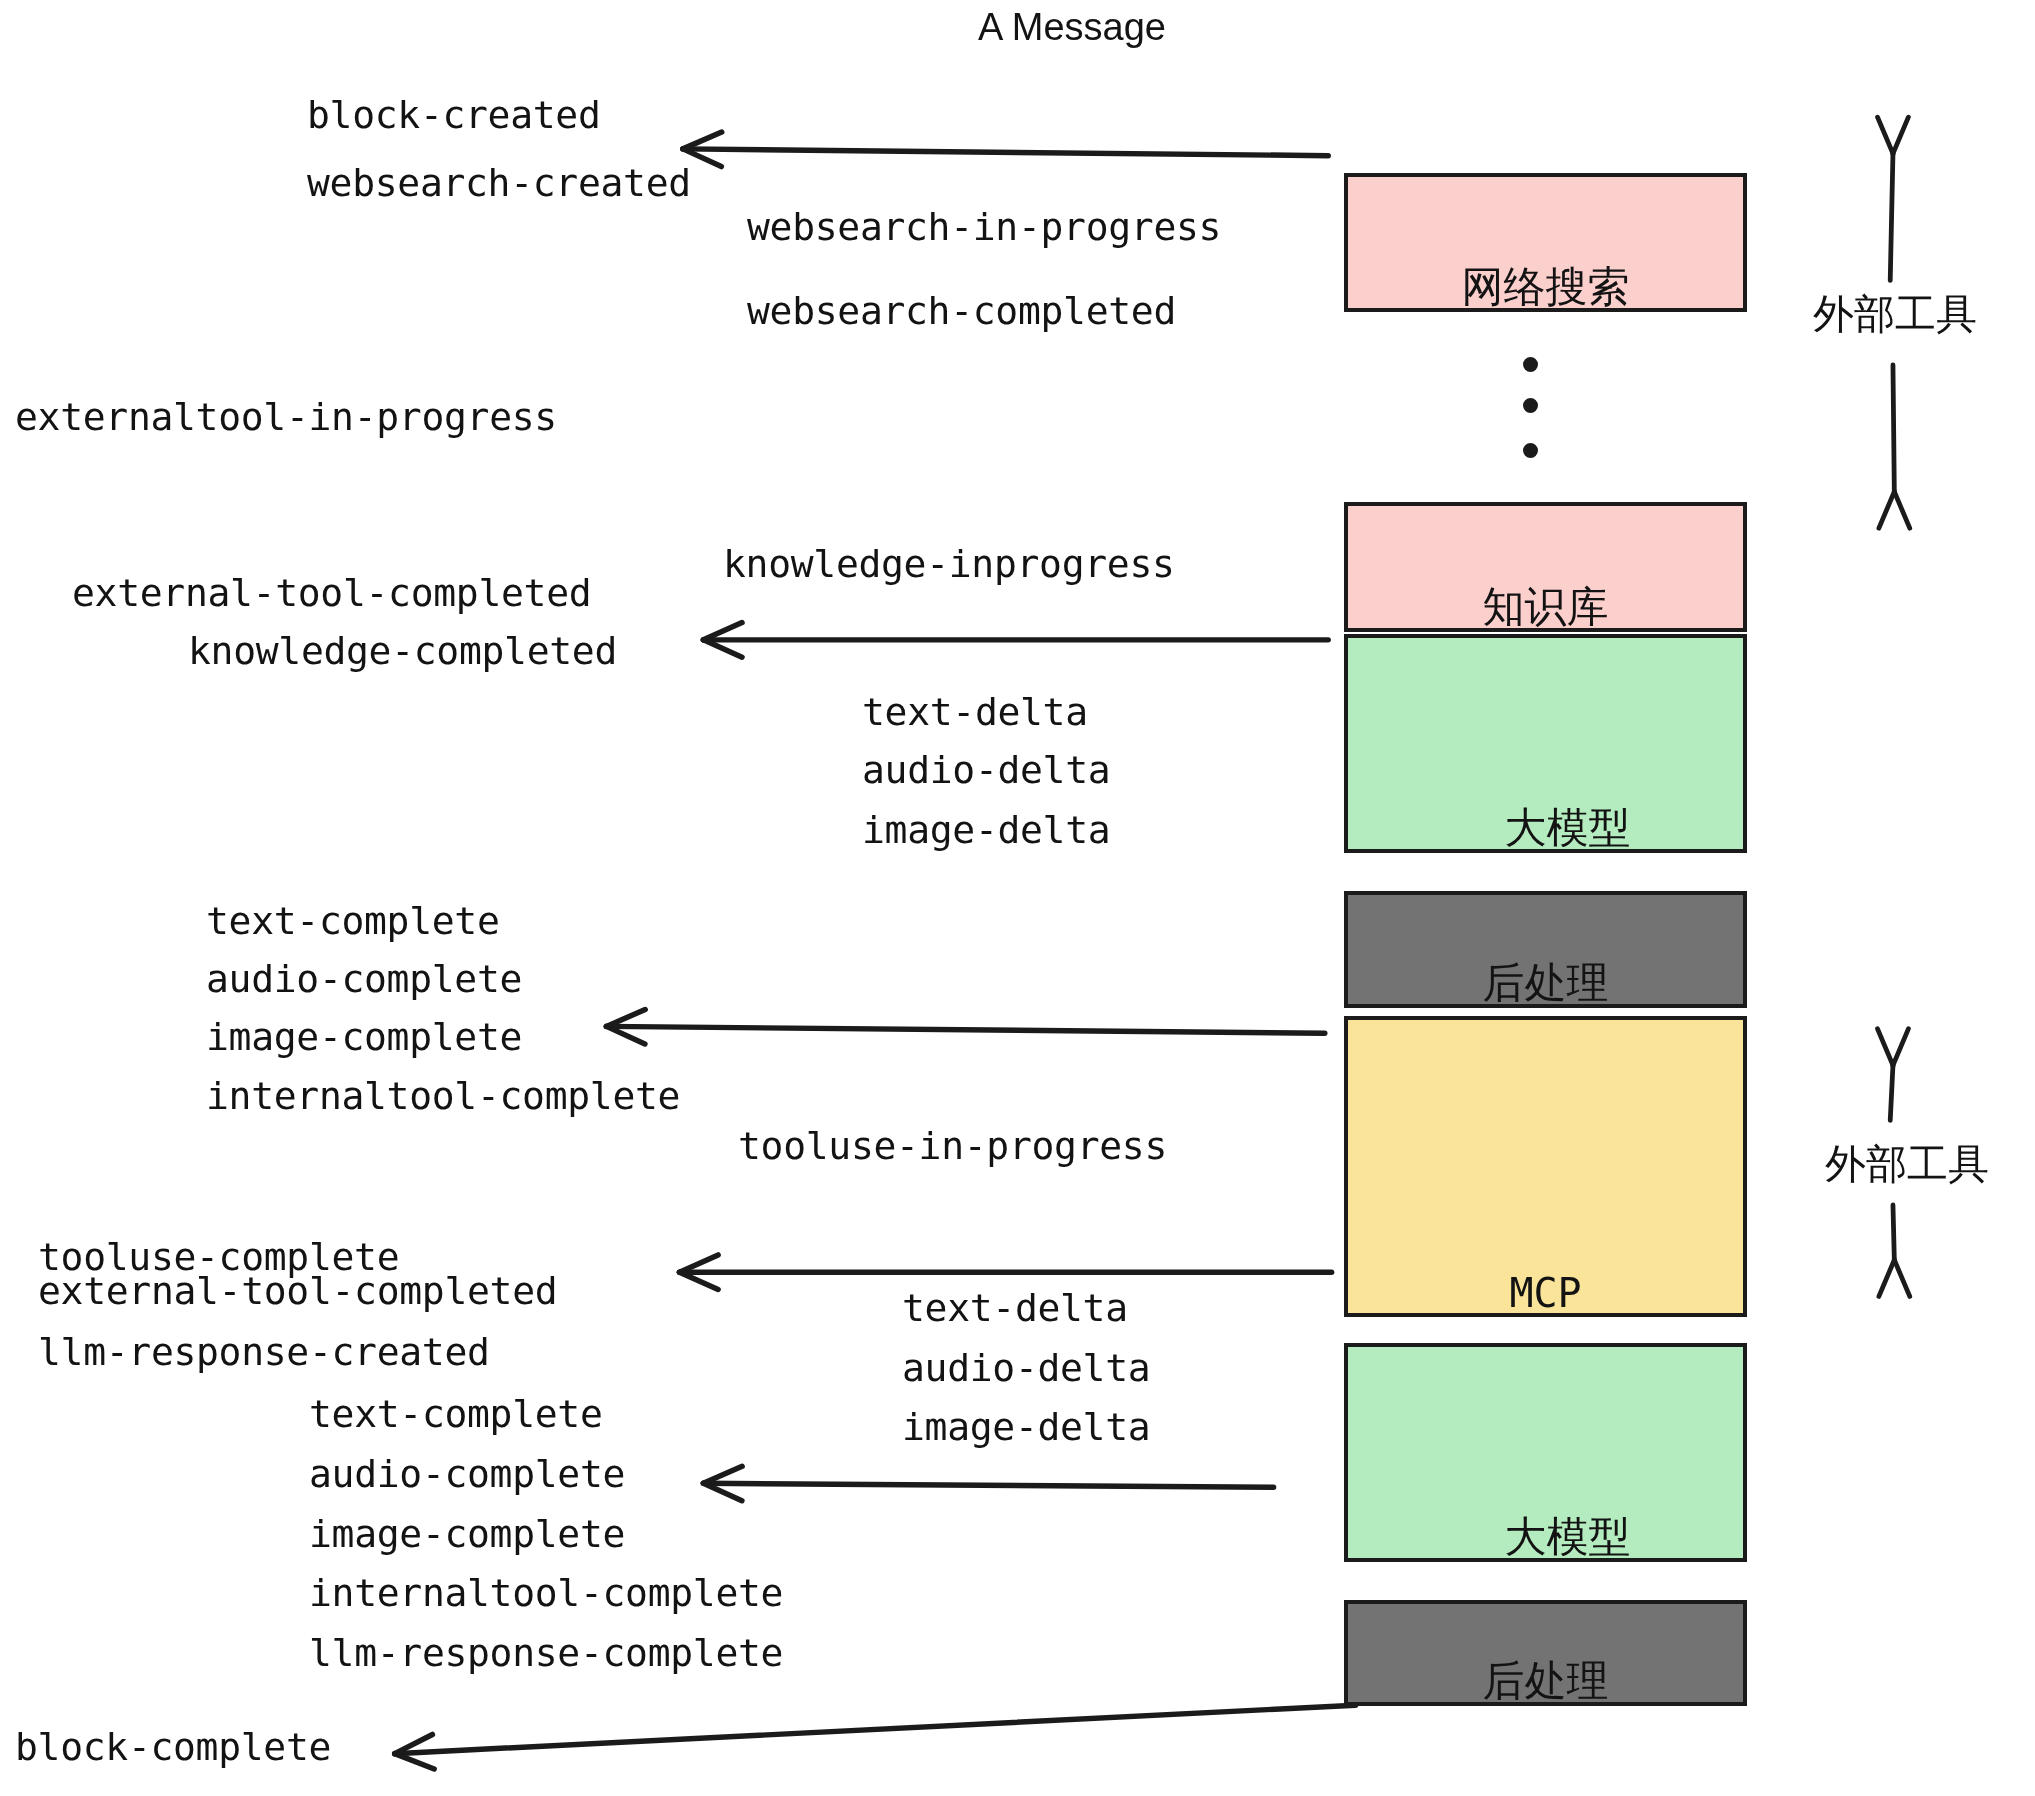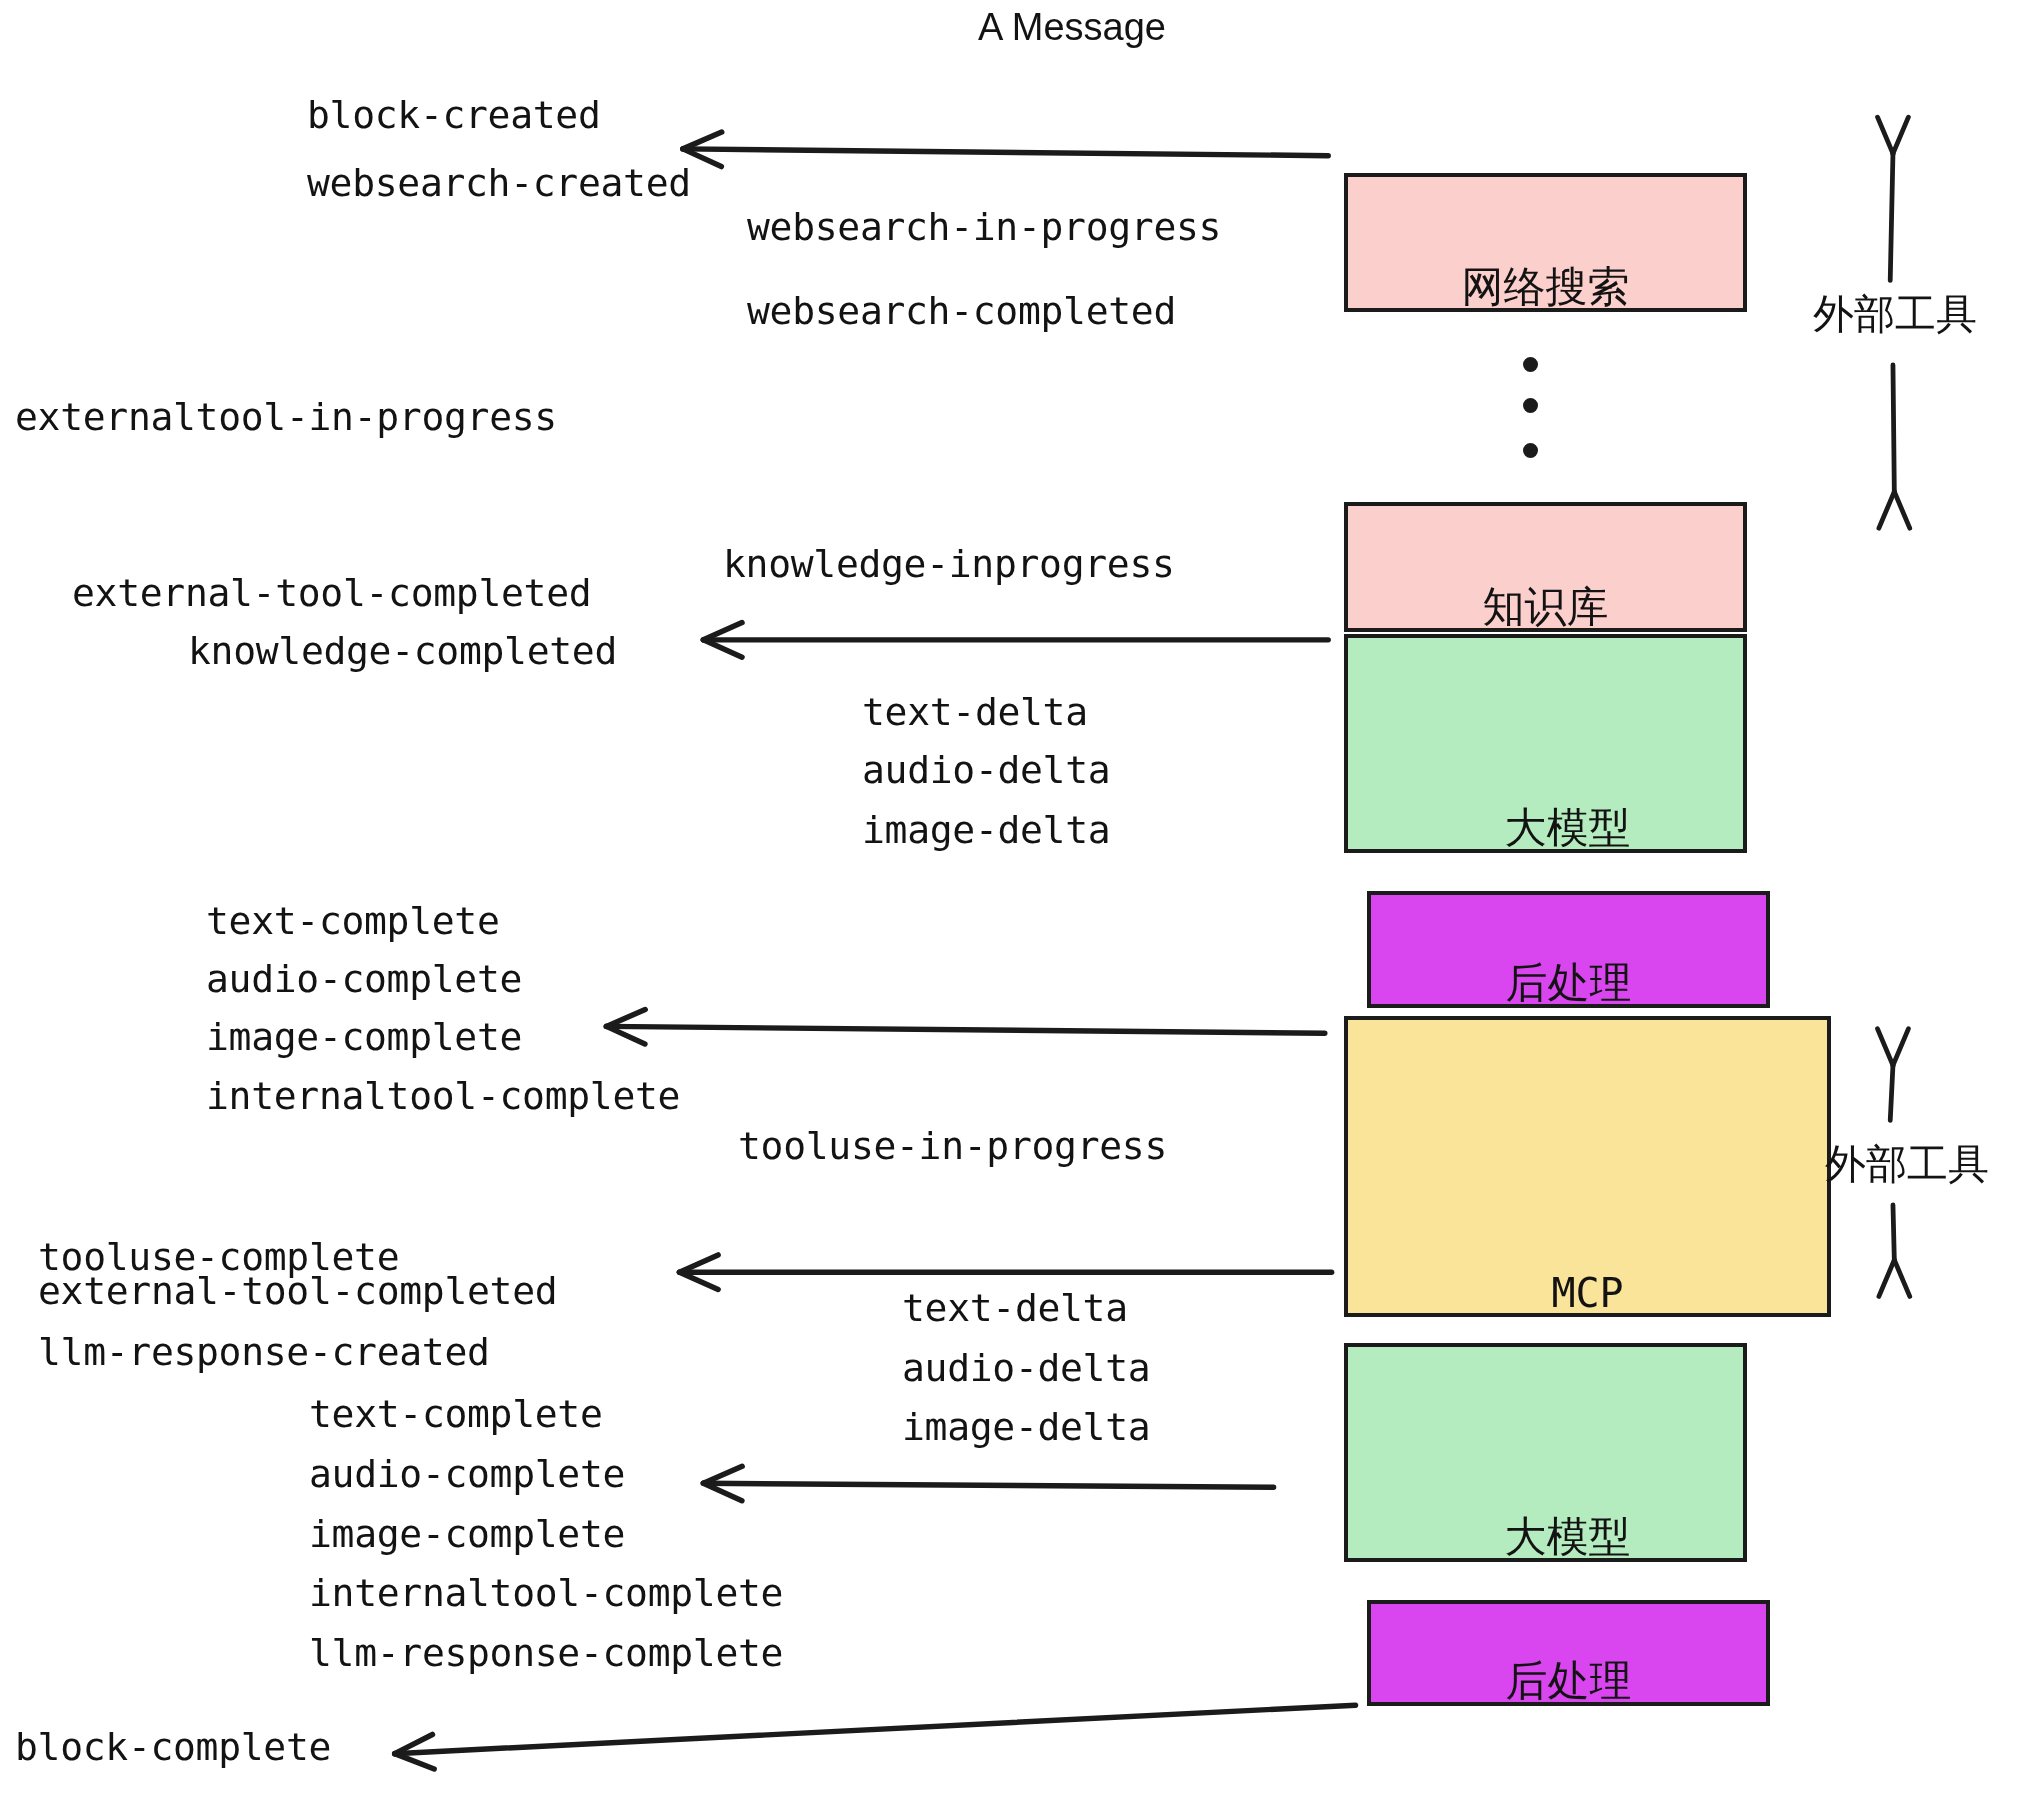--- a/index.html
+++ b/index.html
@@ -44,21 +44,21 @@
     color:#131313;
     line-height:1;
   }
   .box.latin .lbl {
     font-family:"DejaVu Sans Mono","Liberation Mono",monospace;
     font-size:40px;
   }
   .box.pink   { background:#fbcfcc; }
   .box.green  { background:#b5ecbf;padding-left:44px; }
   .box.yellow { background:#fae49a; }
-  .box.white  { background:#d946ef;margin-left:23px; }
+  .box.white  { background:#737373; }
 
   
   .sidelabel {
     position:absolute;
     font-family:"DejaVu Sans","Liberation Sans",sans-serif;
     font-size:41px;
     color:#131313;
     white-space:pre;
     line-height:1;
   }
@@ -121,21 +121,21 @@
       </div>
       <div class="box pink" style="left: 1344px; top: 502px; width: 403px; height: 130px;">
         <span class="lbl">知识库</span>
       </div>
       <div class="box green" style="left: 1344px; top: 634px; width: 403px; height: 219px;">
         <span class="lbl">大模型</span>
       </div>
       <div class="box white" style="left: 1344px; top: 891px; width: 403px; height: 117px;">
         <span class="lbl">后处理</span>
       </div>
-      <div class="box yellow latin" style="left: 1344px; top: 1016px; width: 487px; height: 301px;">
+      <div class="box yellow latin" style="left: 1344px; top: 1016px; width: 403px; height: 301px;">
         <span class="lbl">MCP</span>
       </div>
       <div class="box green" style="left: 1344px; top: 1343px; width: 403px; height: 219px;">
         <span class="lbl">大模型</span>
       </div>
       <div class="box white" style="left: 1344px; top: 1600px; width: 403px; height: 106px;">
         <span class="lbl">后处理</span>
       </div>
     </div>
 

